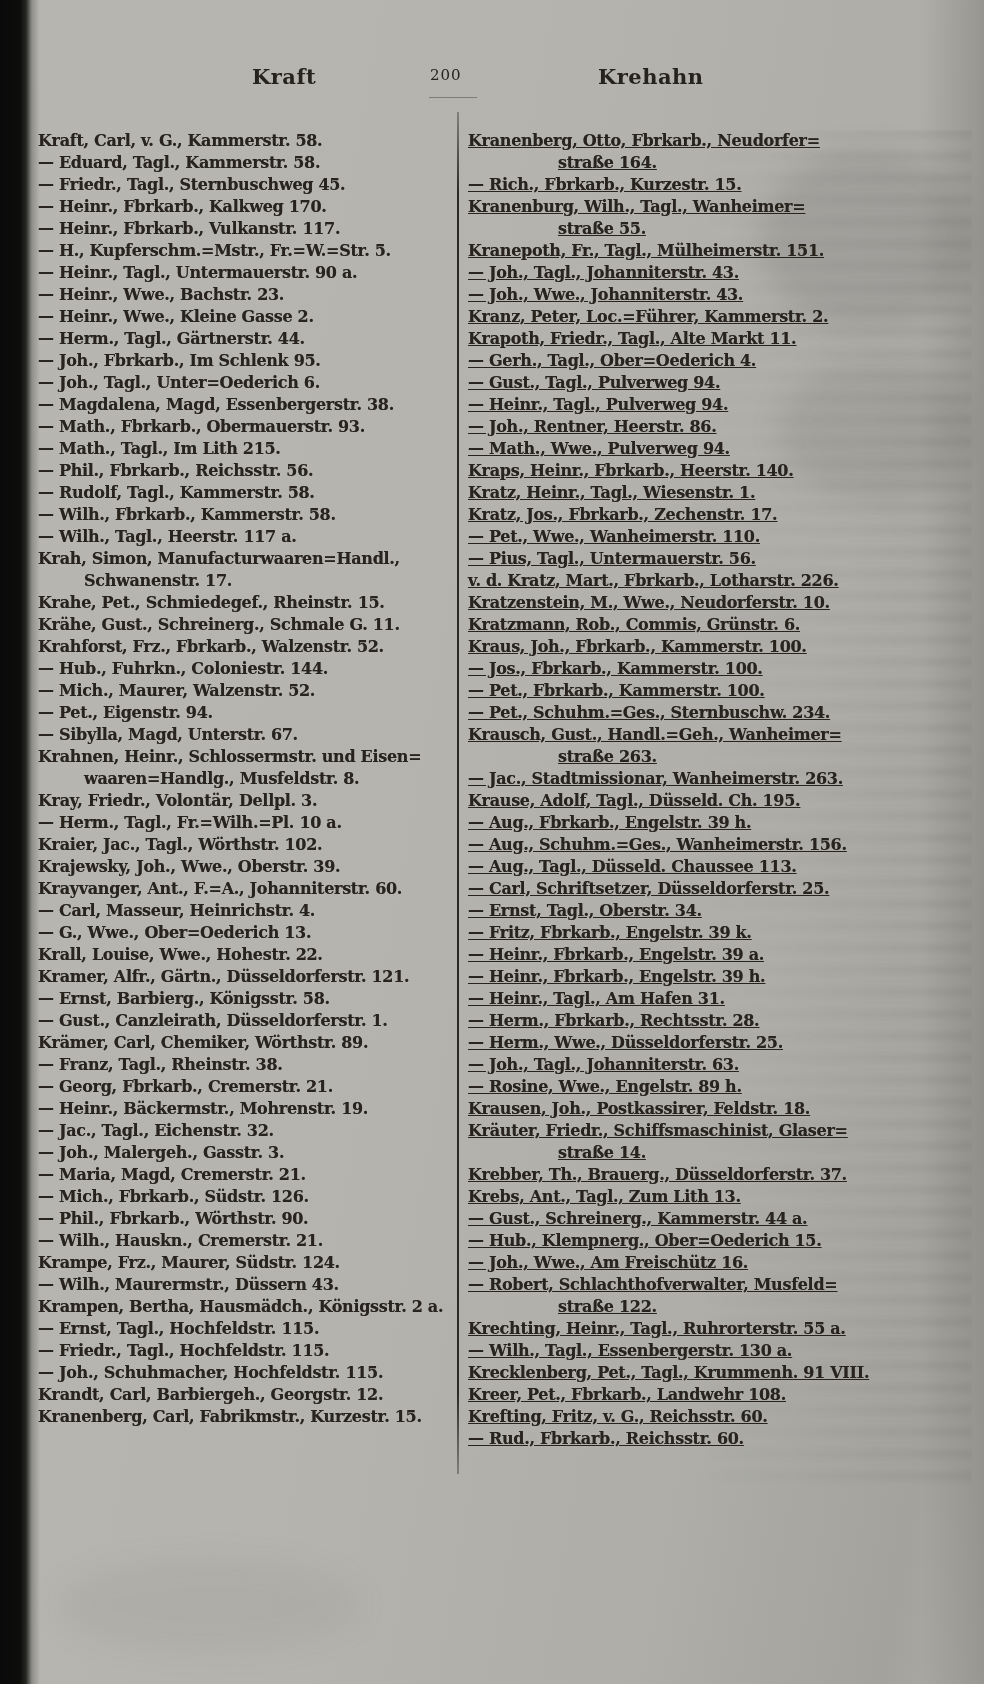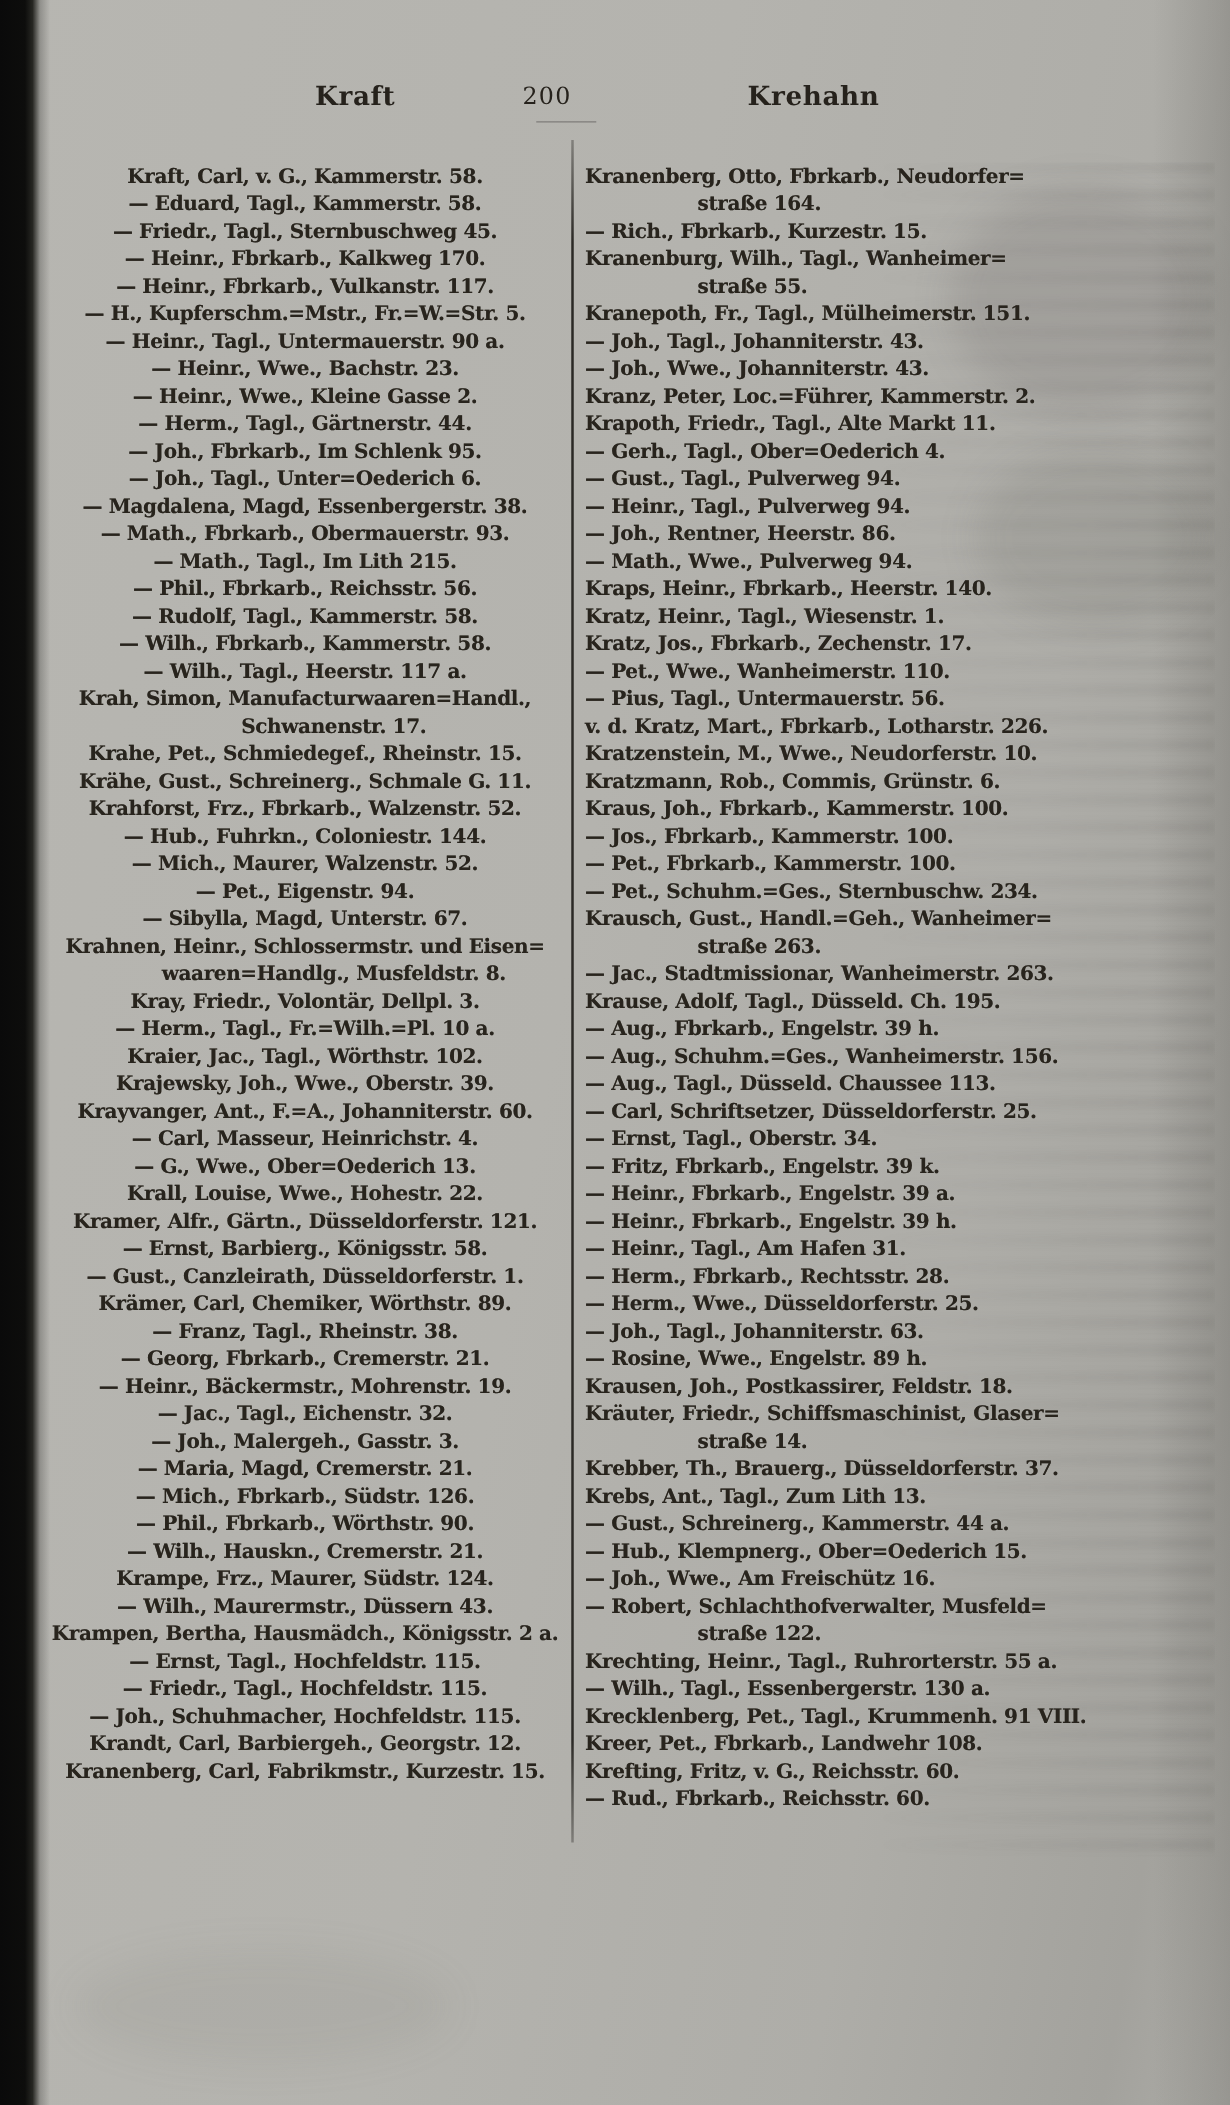--- a/index.html
+++ b/index.html
@@ -64,22 +64,22 @@
     top: 64px;
     font-size: 21px;
     font-weight: bold;
     letter-spacing: 0.5px;
   }
   .hdr-left  { left: 252px; }
   .hdr-right { left: 598px; }
   .hdr-page {
     position: absolute;
     top: 66px;
-    left: 418px;
-    font-size: 19px;
+    left: 430px;
+    font-size: 15px;
     letter-spacing: 1px;
   }
   .hdr-rule {
     position: absolute;
     top: 97px;
     left: 429px;
     width: 48px;
     height: 1px;
     background: rgba(45,43,40,0.40);
   }
@@ -106,22 +106,22 @@
     line-height: 22px;
     letter-spacing: -0.3px;
     color: #28241d;
     text-shadow: 0 0 0.5px rgba(40,36,30,0.55);
   }
   .col-left  { width: 412px; margin-right: 18px; }
   .col-right { width: 444px; }
   .entry {
     white-space: pre-line;
   }
-  .col-left  .entry { padding-left: 46px; text-indent: -46px; text-align: center; }
-  .col-right .entry { padding-left: 90px; text-indent: -90px; }
+  .col-left  .entry { padding-left: 46px; text-indent: -46px; }
+  .col-right .entry { padding-left: 90px; text-indent: -90px; text-decoration: underline; }
 </style>
 </head>
 <body>
 
 <div class="scan">
 
   <div class="ghost"></div>
   <div class="stain s1"></div>
   <div class="stain s2"></div>
   <div class="stain s3"></div>

